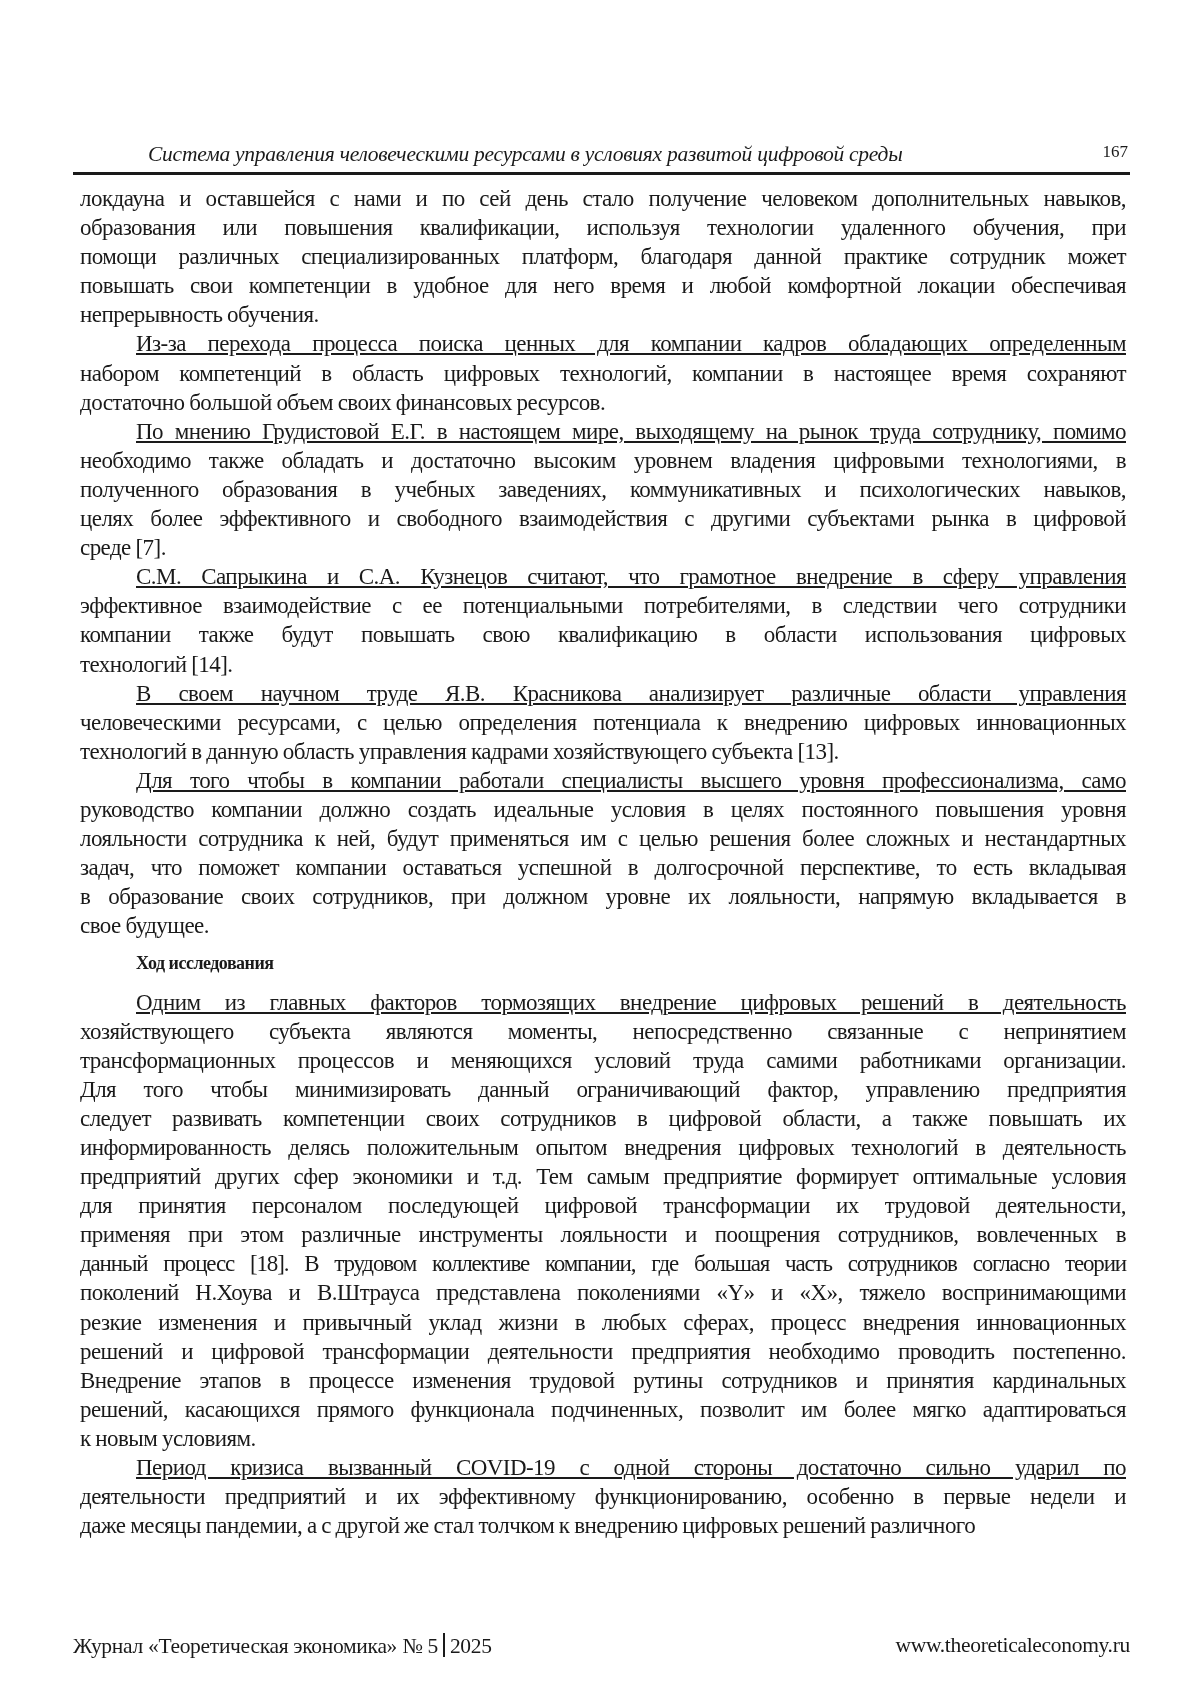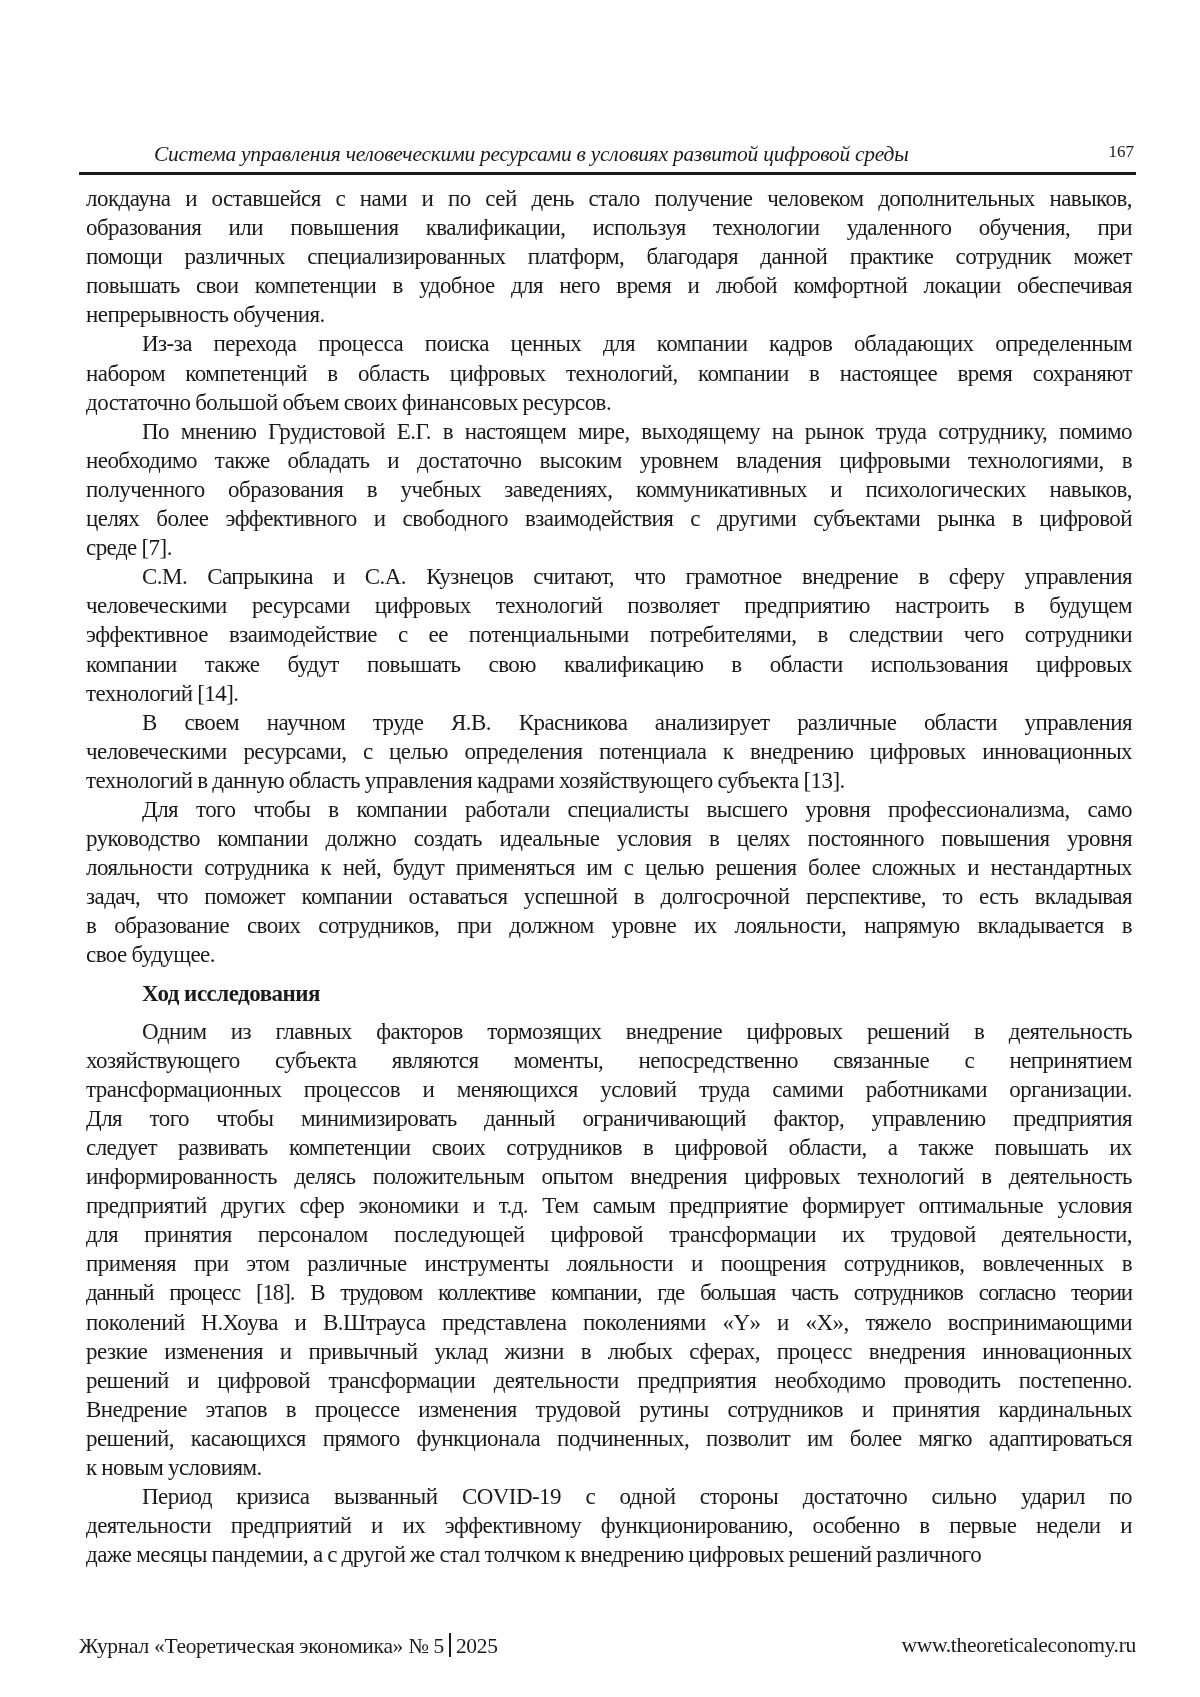--- a/index.html
+++ b/index.html
@@ -10,21 +10,21 @@
     body {
       width: 1200px;
       height: 1697px;
       position: relative;
       overflow: hidden;
       font-family: "Liberation Serif", serif;
       color: #1a1a1a;
     }
     .page {
       position: absolute;
-      left: 6px; top: 0;
+      left: 0; top: 0;
       width: 1076px;
       height: 1697px;
     }
     .running-header {
       position: absolute;
       left: 73px;
       width: 1057px;
       top: 140px;
       height: 32px;
       border-bottom: 3px solid #1a1a1a;
@@ -59,29 +59,30 @@
       text-align: justify;
       text-align-last: justify;
       letter-spacing: -0.55px;
       word-spacing: -0.5px;
     }
     .line.last {
       text-align-last: left;
     }
     .line.indent {
       padding-left: 56px;
+      text-decoration: underline;
     }
     .line.tight {
       letter-spacing: -1.15px;
       word-spacing: -2px;
     }
     .heading {
       display: block;
       font-weight: bold;
-      font-size: 23px;
+      font-size: 18px;
       line-height: 29.1px;
       padding-left: 56px;
       letter-spacing: -0.5px;
       margin-top: 9px;
       margin-bottom: 9px;
     }
     .footer {
       position: absolute;
       left: 73px;
       width: 1057px;
@@ -136,21 +137,20 @@
         </div>
         <div>
           <span class="line indent">По мнению Грудистовой Е.Г. в настоящем мире, выходящему на рынок труда сотруднику, помимо</span>
           <span class="line">необходимо также обладать и достаточно высоким уровнем владения цифровыми технологиями, в</span>
           <span class="line">полученного образования в учебных заведениях, коммуникативных и психологических навыков,</span>
           <span class="line">целях более эффективного и свободного взаимодействия с другими субъектами рынка в цифровой</span>
           <span class="line last">среде [7].</span>
         </div>
         <div>
           <span class="line indent">С.М. Сапрыкина и С.А. Кузнецов считают, что грамотное внедрение в сферу управления</span>
-          <span class="line">человеческими ресурсами цифровых технологий позволяет предприятию настроить в будущем</span>
           <span class="line">эффективное взаимодействие с ее потенциальными потребителями, в следствии чего сотрудники</span>
           <span class="line">компании также будут повышать свою квалификацию в области использования цифровых</span>
           <span class="line last">технологий [14].</span>
         </div>
         <div>
           <span class="line indent">В своем научном труде Я.В. Красникова анализирует различные области управления</span>
           <span class="line">человеческими ресурсами, с целью определения потенциала к внедрению цифровых инновационных</span>
           <span class="line last">технологий в данную область управления кадрами хозяйствующего субъекта [13].</span>
         </div>
         <div>

